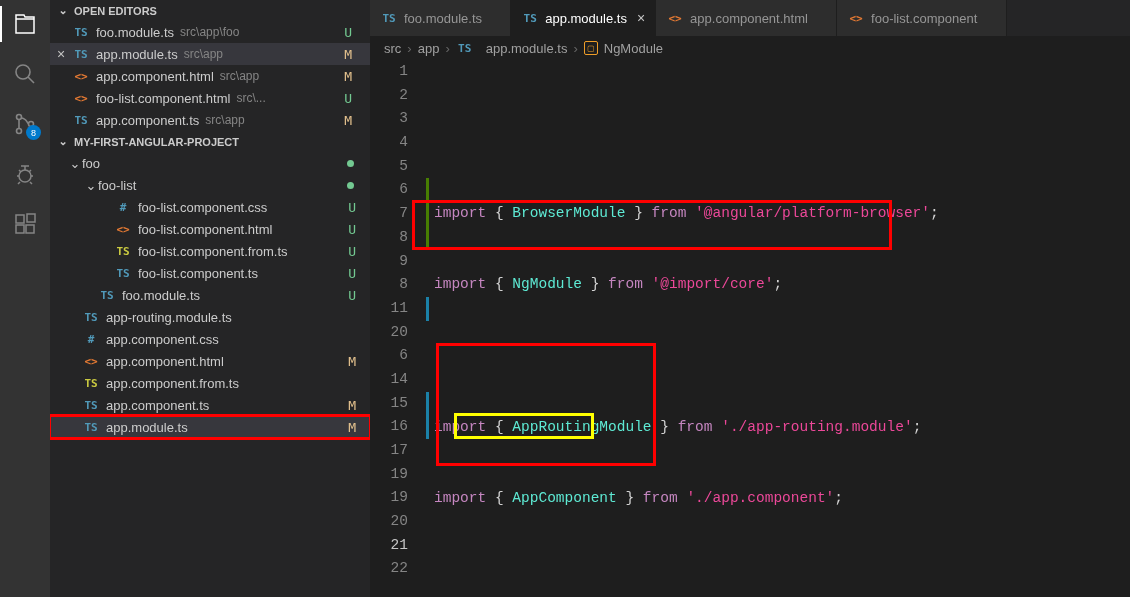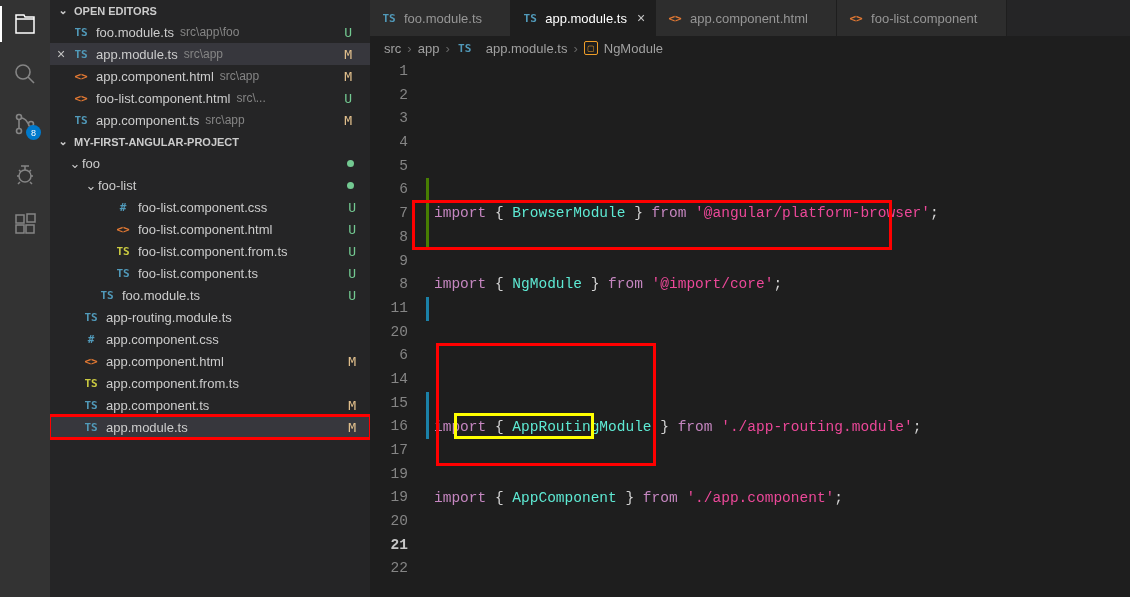--- a/index.html
+++ b/index.html
@@ -175,21 +175,21 @@
 .gutter {
   width: 56px;
   text-align: right;
   color: #858585;
   padding-right: 18px;
   user-select: none;
   flex-shrink: 0;
   padding-top: 0;
 }
 .gutter .ln { height: 23.7px; }
-.gutter .ln.current { color: #c6c6c6; font-weight: bold; }
+.gutter .ln.current { color: #c6c6c6; }
 .diff-bar { width: 4px; flex-shrink: 0; }
 .diff-bar .seg { width: 3px; }
 .diff-green { background: #487e02; }
 .diff-blue { background: #1b81a8; }
 .code { flex: 1; white-space: pre; position: relative; padding-left: 4px; }
 .code .line { height: 23.7px; position: relative; }
 .tok-kw { color: #c586c0; }
 .tok-type { color: #5eead4; }
 .tok-brace { color: #d4d4d4; }
 .tok-str { color: #ec4899; }

